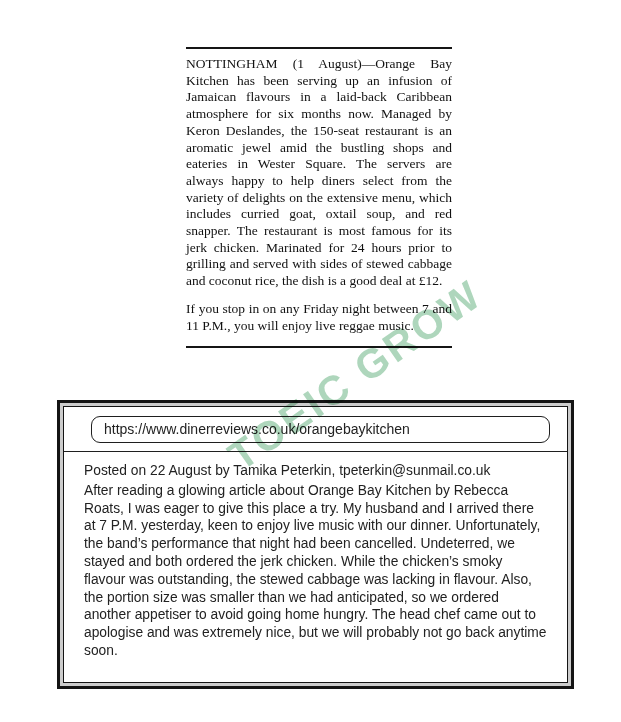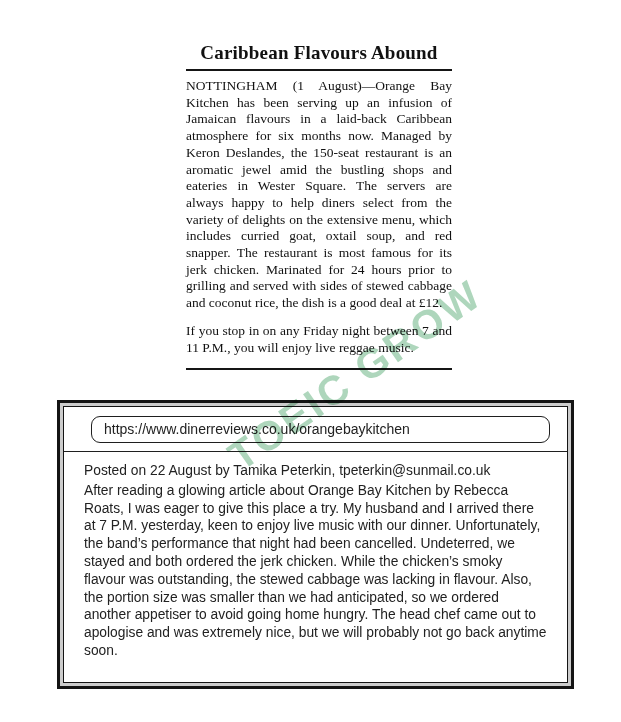--- a/index.html
+++ b/index.html
@@ -101,21 +101,20 @@
   .rating-line { margin-bottom: 18px; }
   .review-body { }
 </style>
 </head>
 <body>
 
 <div class="page">
 
 
   <div class="article">
-    <div class="article-title">Caribbean Flavours Abound</div>
     <hr class="title-rule">
     <p>NOTTINGHAM (1 August)—Orange Bay Kitchen has been serving up an infusion of Jamaican flavours in a laid-back Caribbean atmosphere for six months now. Managed by Keron Deslandes, the 150-seat restaurant is an aromatic jewel amid the bustling shops and eateries in Wester Square. The servers are always happy to help diners select from the variety of delights on the extensive menu, which includes curried goat, oxtail soup, and red snapper. The restaurant is most famous for its jerk chicken. Marinated for 24 hours prior to grilling and served with sides of stewed cabbage and coconut rice, the dish is a good deal at £12.</p>
     <p>If you stop in on any Friday night between 7 and 11 P.M., you will enjoy live reggae music.</p>
     <hr class="article-end-rule">
   </div>
 
   <div class="watermark">TOEIC GROW</div>
 
   <div class="review-box">
     <div class="review-box-inner">

